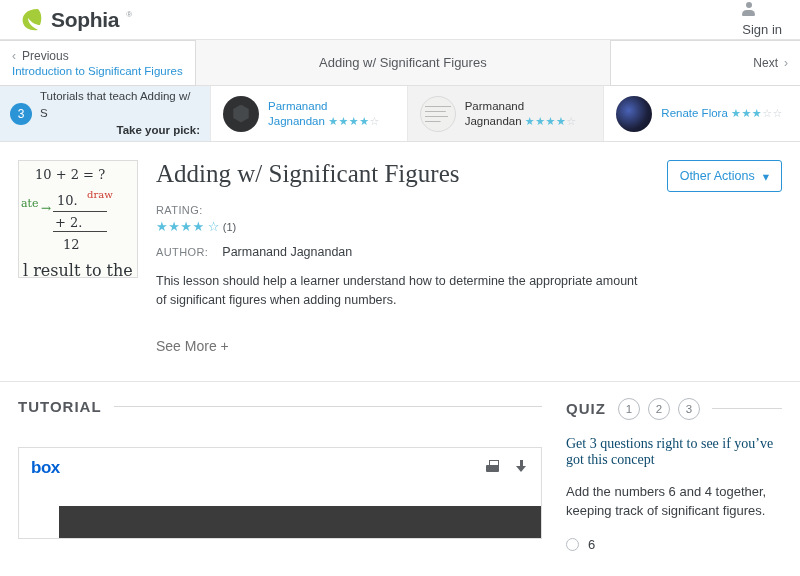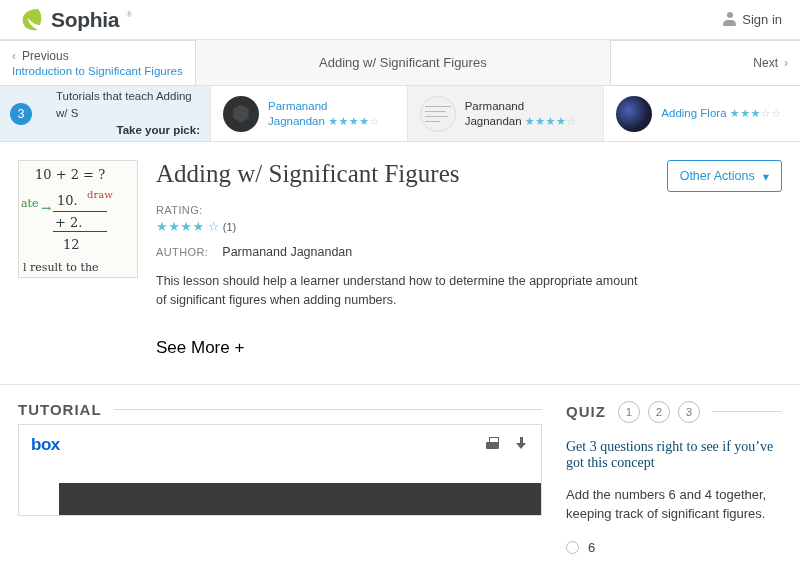--- a/index.html
+++ b/index.html
@@ -24,21 +24,21 @@
   }
   .brand { display: flex; align-items: center; gap: 7px; }
   .brand-logo { width: 26px; height: 28px; position: relative; }
   .brand-name {
     font-size: 21px;
     font-weight: bold;
     color: #3b4045;
     letter-spacing: -0.3px;
   }
   .brand-tm { font-size: 8px; color: #9aa0a6; align-self: flex-start; margin-top: 4px;}
-  .signin { display: flex; align-items: flex-start; gap: 6px; font-size: 13px; color: #4a4f55; }
+  .signin { display: flex; align-items: flex-start; gap: 6px; font-size: 13px; color: #4a4f55; flex-direction: column; }
   .signin .person-icon {
     width: 13px; height: 14px; position: relative; display:inline-block;
   }
   .person-icon::before {
     content:''; position:absolute; top:0; left:3.5px; width:6px; height:6px;
     border-radius:50%; background:#9aa0a6;
   }
   .person-icon::after {
     content:''; position:absolute; bottom:0; left:0; width:13px; height:6px;
     border-radius:7px 7px 2px 2px; background:#9aa0a6;
@@ -89,21 +89,21 @@
     padding: 0 10px;
     position: relative;
     overflow: hidden;
   }
   .tut-badge {
     width: 22px; height: 22px; border-radius: 50%;
     background: #2a94d6; color:#fff; font-size: 12px;
     display: flex; align-items: center; justify-content: center;
     flex: 0 0 auto;
   }
-  .tut-intro-text { font-size: 11.5px; color: #3b4045; line-height: 1.45; margin-left: 16px; }
+  .tut-intro-text { font-size: 11.5px; color: #3b4045; line-height: 1.45; }
   .tut-intro-text .b { display:block; }
   .tut-intro-text .b2 { display:block; text-align:right; font-weight: bold; color:#2f3438; }
 
   .tut-card {
     flex: 1;
     display: flex;
     align-items: center;
     gap: 9px;
     padding: 0 12px;
     border-left: 1px solid #e8e8e8;
@@ -165,21 +165,21 @@
     font-size: 11px; color: #7b8085; letter-spacing: 0.4px;
     margin-bottom: 3px;
   }
   .meta-row { margin-bottom: 11px; }
   .rating-line { display: flex; align-items: center; gap: 3px; }
   .rating-line .stars { font-size: 13px; margin-top: 0; }
   .rating-count { font-size: 11px; color: #55595e; }
   .meta-value { font-size: 12.5px; color: #3b4045; }
   .meta-inline { display: flex; align-items: baseline; gap: 14px; }
   .desc { font-size: 12.5px; color: #3b4045; line-height: 1.55; max-width: 640px;}
-  .see-more { font-size: 17px; color: #000000; margin-top: 16px; display:inline-block;}
+  .see-more { font-size: 14px; color: #737373; margin-top: 16px; display:inline-block;}
   .other-actions {
     border: 1px solid #2a94d6;
     color: #2a94d6;
     background: #fff;
     border-radius: 3px;
     font-size: 12.5px;
     padding: 8px 12px;
     display: flex; align-items: center; gap: 8px;
     height: 32px;
     flex: 0 0 auto;
@@ -196,21 +196,21 @@
   }
   .sec-rule { flex: 1; height: 1px; background: #d8d8d8; }
   .qnums { display: flex; gap: 8px; }
   .qnum {
     width: 22px; height: 22px; border-radius: 50%;
     border: 1px solid #b8bdc2; color: #7b8085;
     font-size: 11.5px; display:flex; align-items:center; justify-content:center;
   }
 
   .box-panel {
-    margin-top: 6px;
+    margin-top: 32px;
     border: 1px solid #ddd;
     background: #fff;
     height: 92px;
     position: relative;
   }
   .box-bar { display:flex; align-items:center; justify-content: space-between; padding: 10px 12px;}
   .box-logo {
     font-size: 17px; font-weight: bold; color: #0061d5;
     letter-spacing: -0.5px;
   }
@@ -317,37 +317,37 @@
       <span>Jagnandan</span>
       <span class="stars">
         <span>★★★</span><span>★</span><span class="empty">☆</span>
       </span>
     </span>
   </div>
 
   <div class="tut-card">
     <span class="tut-thumb thumb-space"></span>
     <span class="tut-meta">
-      <span class="tut-author">Adding Flora</span>
+      <span class="tut-author">Renate Flora</span>
       <span class="stars">
         <span>★★★</span><span class="empty">☆☆</span>
       </span>
     </span>
   </div>
 </div>
 
 <div class="lesson">
   <div class="lesson-thumb">
     <span class="lt-line" style="top:6px; left:16px;">10 + 2 = ?</span>
     <span class="lt-line lt-g" style="top:36px; left:2px; font-size:11px;text-align:right;">ate</span>
     <span class="lt-line" style="top:32px; left:38px;">10.</span>
     <span class="lt-line lt-r" style="top:28px; left:68px;">draw</span>
     <span class="lt-line" style="top:54px; left:36px;">+ 2.</span>
     <span class="lt-line" style="top:76px; left:44px;">12</span>
-    <span class="lt-line" style="top:100px; left:4px; font-size:11px;">l result to the</span>
+    <span class="lt-line" style="top:100px; left:4px; font-size:16px;">l result to the</span>
     <span style="position:absolute; top:50px; left:34px; width:54px; height:1px; background:#444;"></span>
     <span style="position:absolute; top:70px; left:34px; width:54px; height:1px; background:#444;"></span>
     <span class="lt-g" style="position:absolute; top:40px; left:22px; font-size:12px;">→</span>
   </div>
 
   <div class="lesson-body">
     <h1 class="lesson-title">Adding w/ Significant Figures</h1>
 
     <div class="meta-row">
       <div class="meta-label">RATING:</div>

